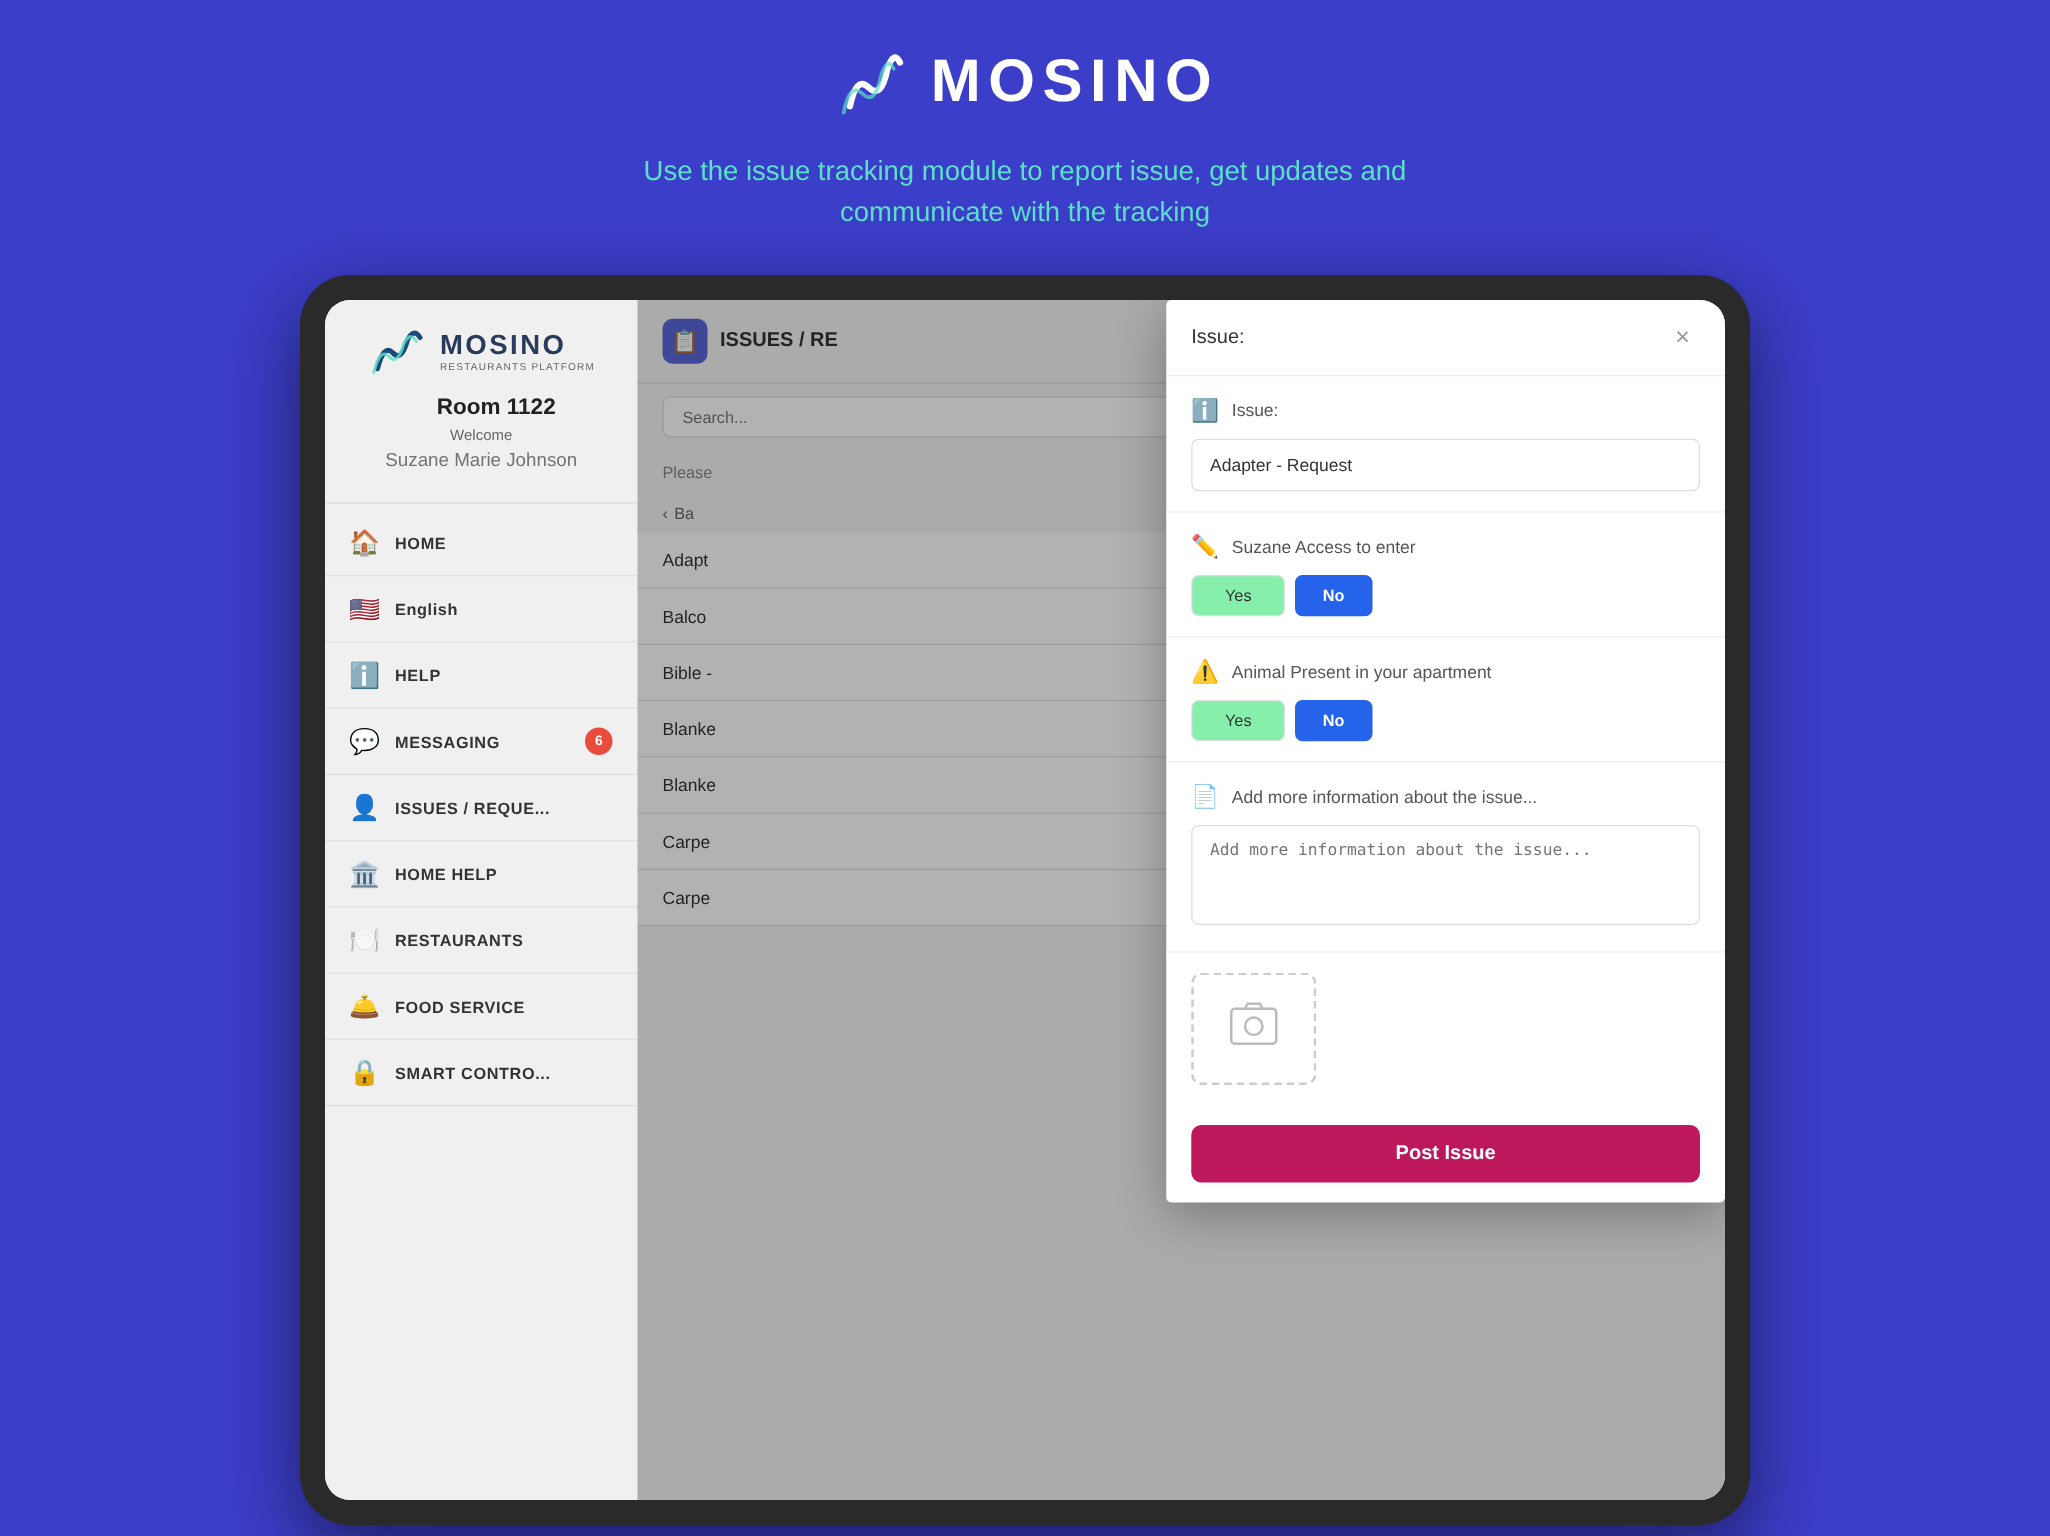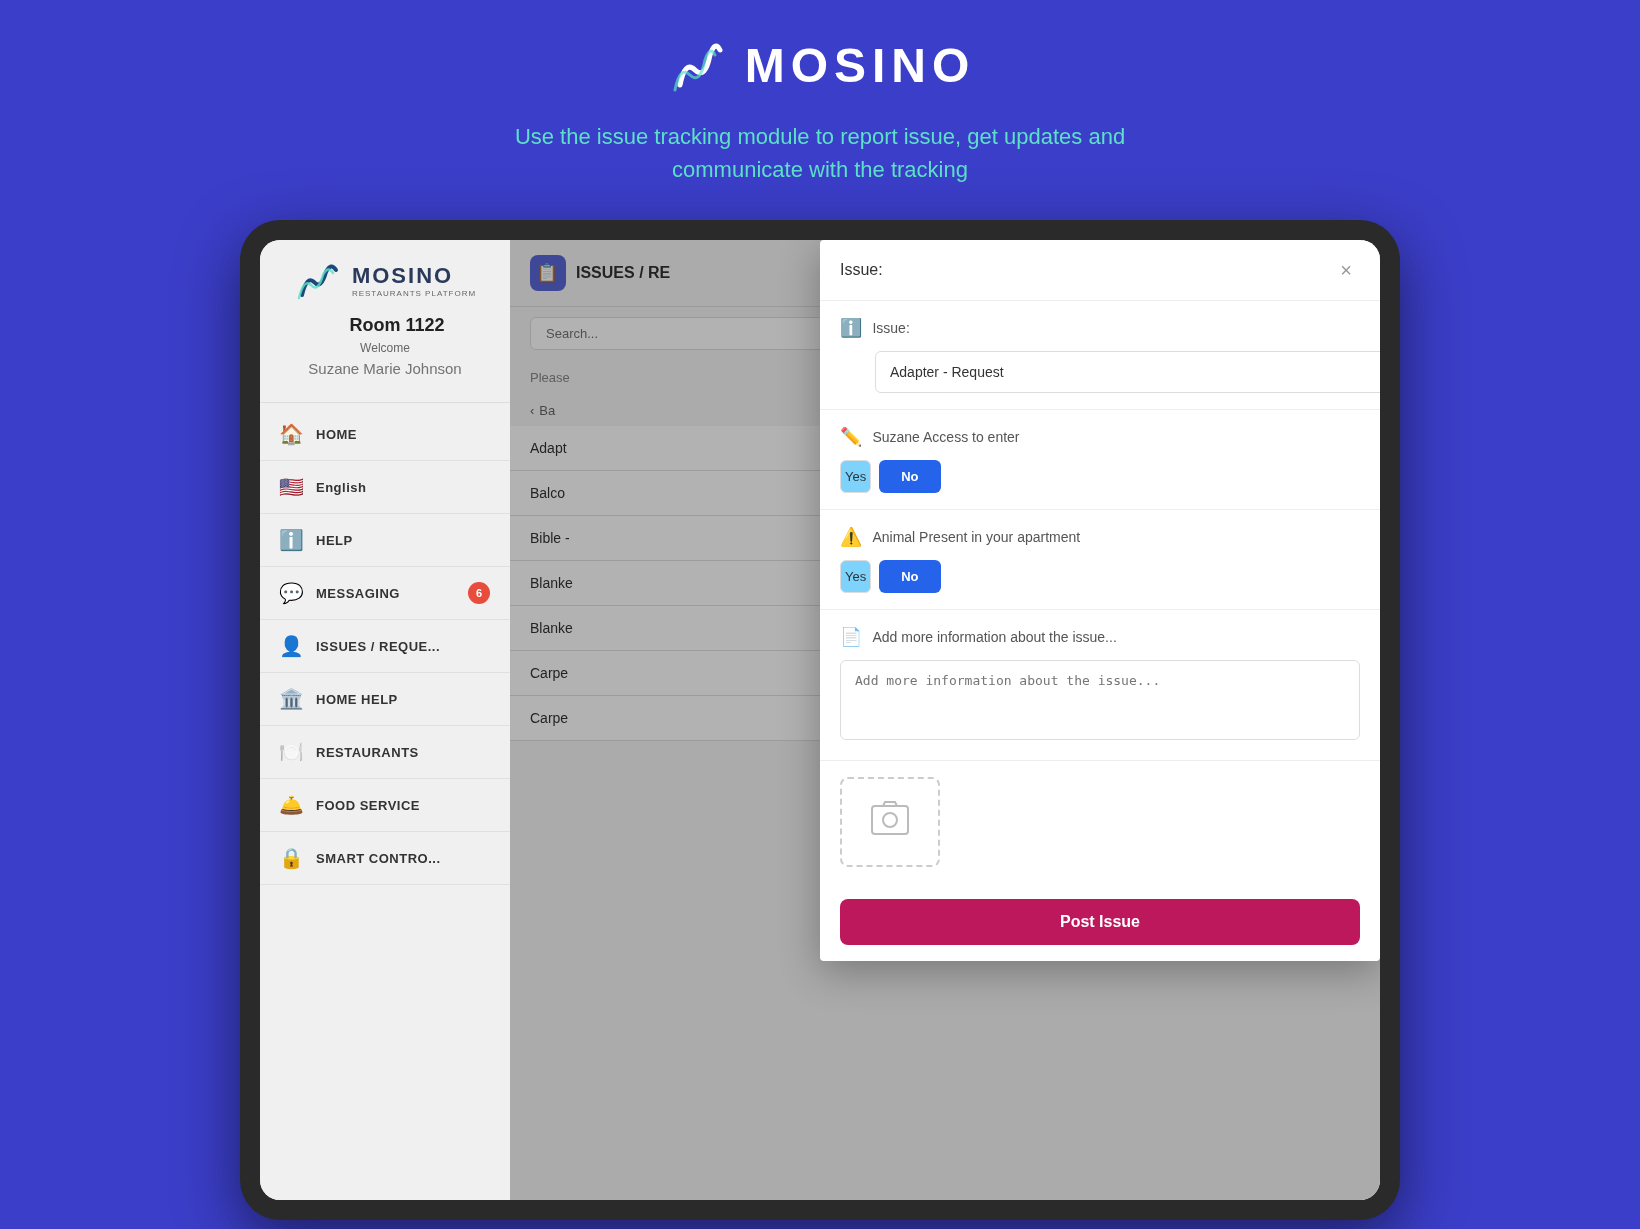--- a/index.html
+++ b/index.html
@@ -275,21 +275,21 @@
       width: 100%;
       height: 100%;
       background: rgba(0,0,0,0.3);
       display: flex;
       align-items: flex-start;
       justify-content: flex-end;
       z-index: 10;
     }
 
     .modal {
-      width: 560px;
+      width: 447px;
       max-height: 100%;
       background: white;
       border-radius: 4px;
       box-shadow: 0 10px 40px rgba(0,0,0,0.3);
       overflow-y: auto;
       margin: 0;
     }
 
     .modal-title-bar {
       display: flex;
@@ -345,33 +345,32 @@
     }
 
     .issue-value-box {
       width: 100%;
       padding: 12px 14px;
       border: 1px solid #ddd;
       border-radius: 6px;
       font-size: 14px;
       color: #333;
       background: white;
-      margin-left: 35px;
     }
 
     .yes-no-group {
       display: flex;
       gap: 8px;
     }
 
     .btn-yes {
-      padding: 8px 4px;
+      padding: 8px 26px;
       border: 1px solid #ddd;
       border-radius: 6px;
-      background: #7dd3fc;
+      background: #86efac;
       font-size: 13px;
       color: #333;
       cursor: pointer;
     }
 
     .btn-no {
       padding: 8px 22px;
       border: none;
       border-radius: 6px;
       background: #2563eb;

